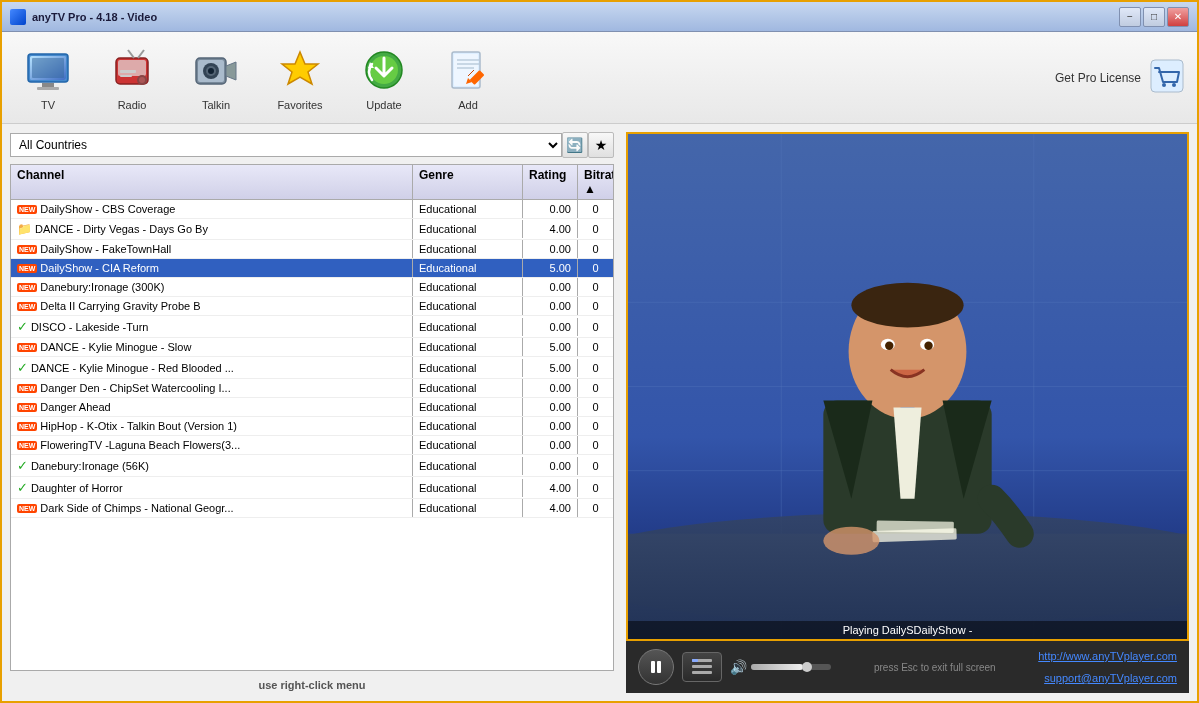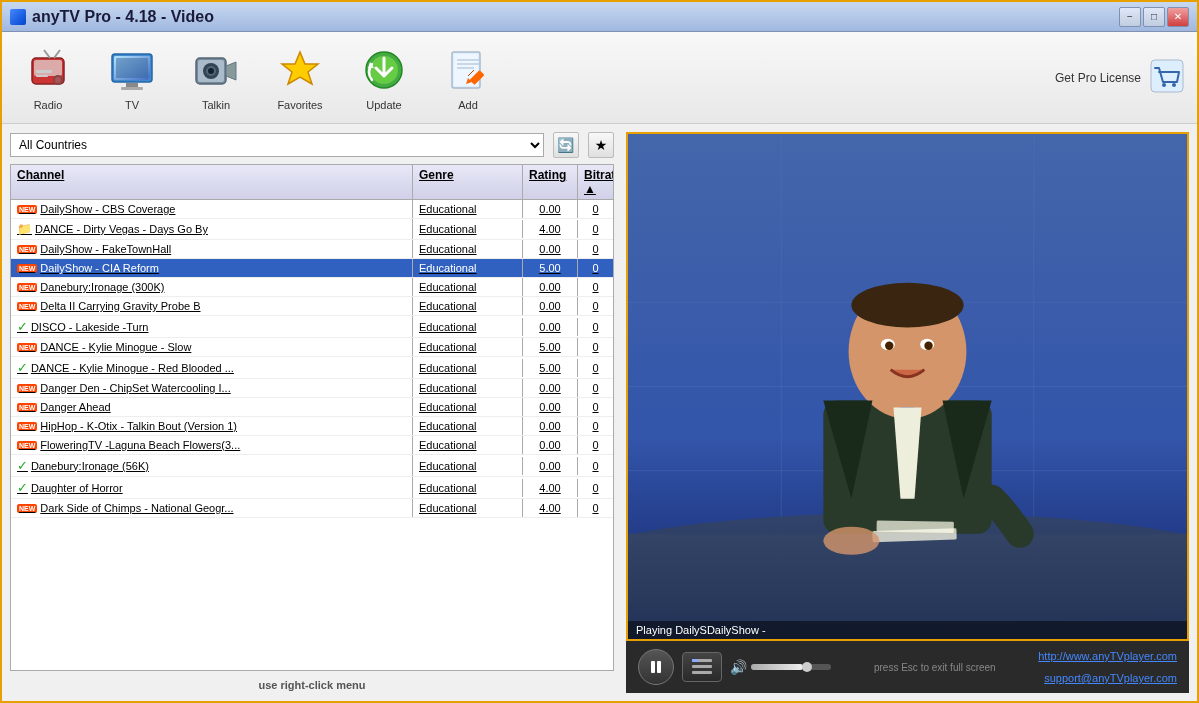--- a/index.html
+++ b/index.html
@@ -32,21 +32,21 @@
       align-items: center;
       gap: 6px;
     }
     .title-bar-icon {
       width: 16px;
       height: 16px;
       background: linear-gradient(135deg, #4488ff, #0044cc);
       border-radius: 2px;
     }
     .title-bar-text {
-      font-size: 16px;
+      font-size: 11px;
       color: #1a1a3a;
       font-weight: 600;
     }
     .title-bar-buttons {
       display: flex;
       gap: 2px;
     }
     .title-btn {
       width: 22px;
       height: 20px;
@@ -108,21 +108,21 @@
     .left-panel {
       width: 620px;
       display: flex;
       flex-direction: column;
       padding: 8px;
       gap: 6px;
     }
     .filter-row {
       display: flex;
       align-items: center;
-      gap: 9px;
+      gap: 0;
     }
     .country-select {
       flex: 1;
       height: 24px;
       border: 1px solid #aaa;
       background: white;
       padding: 0 4px;
       font-size: 12px;
     }
     .filter-icon-btn {
@@ -137,21 +137,20 @@
       font-size: 14px;
       border-radius: 2px;
     }
     .channel-list-container {
       flex: 1;
       border: 1px solid #aaa;
       background: white;
       overflow: hidden;
       display: flex;
       flex-direction: column;
-      text-decoration: underline;
     }
     .channel-header {
       display: flex;
       background: linear-gradient(to bottom, #e8e8f8, #d0d0e8);
       border-bottom: 1px solid #aaa;
       font-weight: bold;
       font-size: 12px;
     }
     .col-channel { flex: 1; padding: 3px 6px; border-right: 1px solid #aaa; }
     .col-genre { width: 110px; padding: 3px 6px; border-right: 1px solid #aaa; }
@@ -171,21 +170,21 @@
     .channel-row .col-channel {
       display: flex;
       align-items: center;
       gap: 3px;
       font-size: 11px;
       overflow: hidden;
       white-space: nowrap;
       text-overflow: ellipsis;
     }
     .channel-row .col-genre { font-size: 11px; }
-    .channel-row .col-rating { font-size: 11px; text-align: center; }
+    .channel-row .col-rating { font-size: 11px; text-align: right; }
     .channel-row .col-bitrate { font-size: 11px; text-align: center; }
     .badge-new {
       background: #ff4400;
       color: white;
       font-size: 7px;
       font-weight: bold;
       padding: 1px 2px;
       border-radius: 2px;
       text-transform: uppercase;
       flex-shrink: 0;
@@ -238,21 +237,21 @@
     .video-overlay-bottom {
       position: absolute;
       bottom: 0;
       left: 0;
       right: 0;
       background: rgba(0,0,0,0.5);
       color: white;
       font-size: 11px;
       padding: 3px 8px;
       display: flex;
-      justify-content: flex-start;
+      justify-content: center;
     }
     .controls-bar {
       background: #2a2a2a;
       padding: 8px 12px;
       display: flex;
       align-items: center;
       gap: 8px;
     }
     .ctrl-btn {
       width: 36px;
@@ -348,37 +347,20 @@
       <span class="title-bar-text">anyTV Pro - 4.18 - Video</span>
     </div>
     <div class="title-bar-buttons">
       <div class="title-btn">−</div>
       <div class="title-btn">□</div>
       <div class="title-btn close">✕</div>
     </div>
   </div>
 
   <div class="toolbar">
-
-    <div class="toolbar-item">
-      <div class="toolbar-icon">
-        <svg width="48" height="48" viewBox="0 0 48 48">
-          <rect x="8" y="12" width="32" height="26" rx="4" fill="#cc3333" stroke="#882222" stroke-width="1.5"></rect>
-          <rect x="10" y="14" width="28" height="16" rx="2" fill="#ddaaaa"></rect>
-          <circle cx="34" cy="34" r="5" fill="#884444"></circle>
-          <circle cx="34" cy="34" r="3" fill="#aa5555"></circle>
-          <rect x="12" y="24" width="16" height="3" rx="1" fill="#cccccc"></rect>
-          <rect x="12" y="29" width="12" height="2" rx="1" fill="#cccccc"></rect>
-
-          <line x1="30" y1="12" x2="36" y2="4" stroke="#999" stroke-width="2"></line>
-          <line x1="26" y1="12" x2="20" y2="4" stroke="#999" stroke-width="2"></line>
-        </svg>
-      </div>
-      <span class="toolbar-label">Radio</span>
-    </div>
 
     <div class="toolbar-item">
       <div class="toolbar-icon">
         <svg class="tv-icon-svg" viewBox="0 0 52 52">
           <rect x="6" y="10" width="40" height="28" rx="3" fill="#4488cc" stroke="#2266aa" stroke-width="1.5"></rect>
           <rect x="8" y="12" width="36" height="24" rx="2" fill="#88ccff"></rect>
           <rect x="8" y="12" width="36" height="24" rx="2" fill="url(#tvgrad)" opacity="0.7"></rect>
           <defs>
             <linearGradient id="tvgrad" x1="0" y1="0" x2="1" y2="1">
               <stop offset="0%" stop-color="#cceeff"></stop>
@@ -390,20 +372,37 @@
 
           <rect x="10" y="14" width="32" height="20" rx="1" fill="#336699" opacity="0.5"></rect>
         </svg>
       </div>
       <span class="toolbar-label">TV</span>
     </div>
 
     <div class="toolbar-item">
       <div class="toolbar-icon">
         <svg width="48" height="48" viewBox="0 0 48 48">
+          <rect x="8" y="12" width="32" height="26" rx="4" fill="#cc3333" stroke="#882222" stroke-width="1.5"></rect>
+          <rect x="10" y="14" width="28" height="16" rx="2" fill="#ddaaaa"></rect>
+          <circle cx="34" cy="34" r="5" fill="#884444"></circle>
+          <circle cx="34" cy="34" r="3" fill="#aa5555"></circle>
+          <rect x="12" y="24" width="16" height="3" rx="1" fill="#cccccc"></rect>
+          <rect x="12" y="29" width="12" height="2" rx="1" fill="#cccccc"></rect>
+
+          <line x1="30" y1="12" x2="36" y2="4" stroke="#999" stroke-width="2"></line>
+          <line x1="26" y1="12" x2="20" y2="4" stroke="#999" stroke-width="2"></line>
+        </svg>
+      </div>
+      <span class="toolbar-label">Radio</span>
+    </div>
+
+    <div class="toolbar-item">
+      <div class="toolbar-icon">
+        <svg width="48" height="48" viewBox="0 0 48 48">
           <rect x="4" y="12" width="30" height="26" rx="4" fill="#778899" stroke="#556677" stroke-width="1.5"></rect>
           <rect x="6" y="14" width="26" height="22" rx="2" fill="#aabbcc"></rect>
 
           <ellipse cx="19" cy="25" rx="8" ry="8" fill="#334455"></ellipse>
           <ellipse cx="19" cy="25" rx="5" ry="5" fill="#556677"></ellipse>
           <ellipse cx="19" cy="25" rx="3" ry="3" fill="#112233"></ellipse>
 
           <polygon points="34,20 44,16 44,34 34,30" fill="#889999" stroke="#667788" stroke-width="1"></polygon>
         </svg>
       </div>

